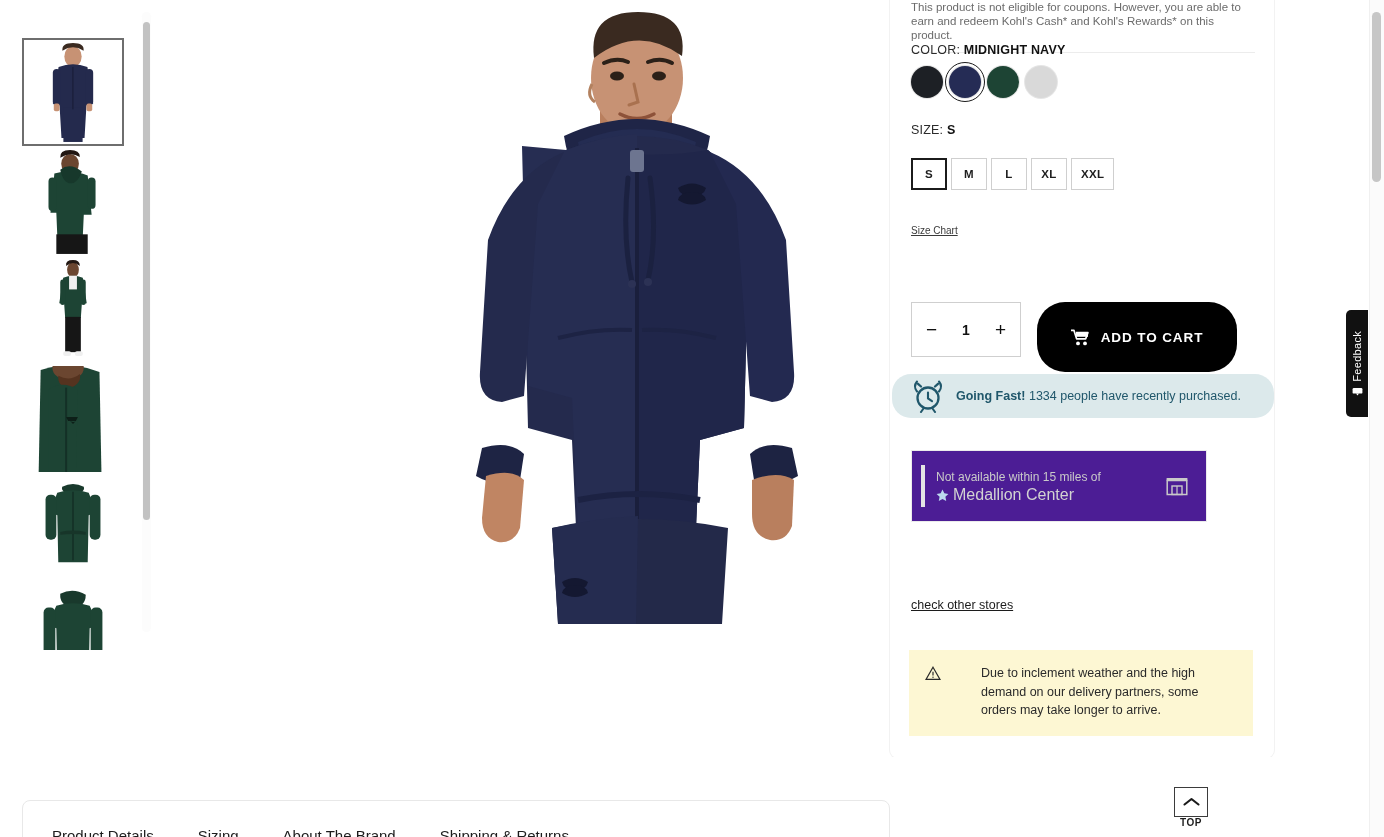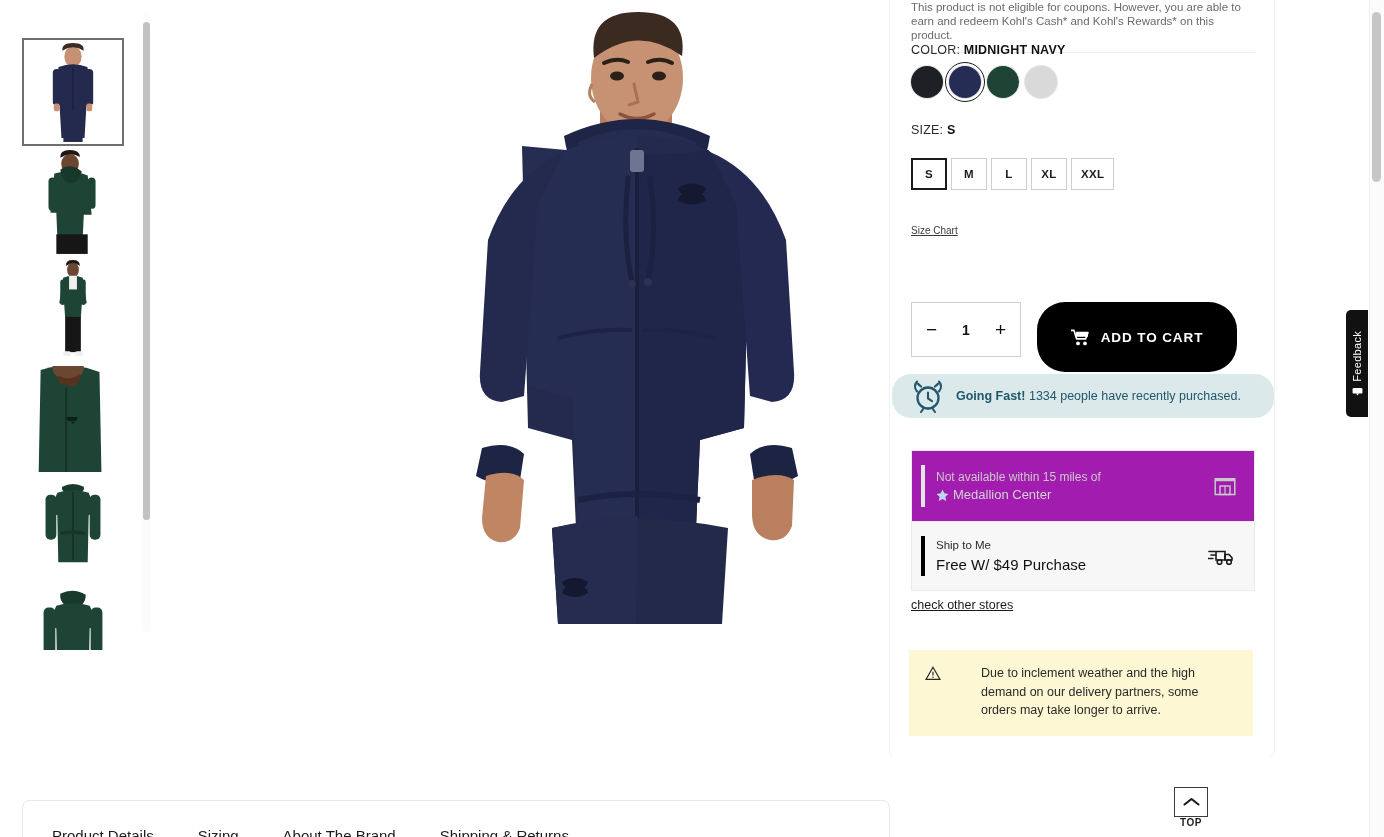--- a/index.html
+++ b/index.html
@@ -153,23 +153,23 @@
     width: 382px; height: 44px;
     background: #dce9eb;
     display: flex; align-items: center; gap: 10px;
     padding: 0 18px;
     font-size: 12.5px; color: #20576b; border-radius: 19px;
   }
   #going-fast b { font-weight: 700; }
 
   #fulfillment-card {
     position: absolute; left: 21px; top: 470px;
-    width: 344px;
+    width: 296px;
     border: 1px solid #ebebeb;
-    background: #a21caf;
+    background: #4c1d95;
   }
   .fulfill-row {
     position: relative;
     display: flex; align-items: center;
     padding: 16px 18px 16px 24px;
     min-height: 67px;
     cursor: pointer;
   }
   .fulfill-row .bar {
     position: absolute; left: 9px; top: 14px;
@@ -178,21 +178,21 @@
   }
   #row-pickup { height: 70px; }
   #row-ship {
     background: #f7f7f7;
     border-top: 1px solid #ebebeb;
     height: 69px;
   }
   #row-ship .bar { background: #000; }
   .fulfill-text { flex: 1; }
   #pickup-line1 { font-size: 12px; color: #c9c9c9; line-height: 18px; }
-  #pickup-line2 { font-size: 13px; color: #d2d2d2; line-height: 18px; display: flex; align-items: center; gap: 4px; }
+  #pickup-line2 { font-size: 16px; color: #d2d2d2; line-height: 18px; display: flex; align-items: center; gap: 4px; }
   #ship-line1 { font-size: 11.5px; color: #2c2c2c; line-height: 17px; }
   #ship-line2 { font-size: 15px; color: #111; line-height: 22px; }
 
   #check-other-stores {
     position: absolute; left: 21px; top: 618px;
     font-size: 12.5px; color: #1c1c1c;
     text-decoration: underline; cursor: pointer; font-weight: 400;
   }
 
   #weather-notice {
@@ -505,34 +505,20 @@
         </div>
       </div>
       <svg width="22" height="20" viewBox="0 0 22 20">
         <rect x="1.2" y="4.5" width="19.6" height="14" stroke="#c9c9c9" stroke-width="1.5" fill="none"></rect>
         <rect x="0.6" y="2" width="20.8" height="2.6" fill="#c9c9c9"></rect>
         <rect x="6" y="10" width="10" height="8.5" stroke="#c9c9c9" stroke-width="1.4" fill="none"></rect>
         <path d="M11 10v8.5" stroke="#c9c9c9" stroke-width="1.2"></path>
       </svg>
     </div>
 
-    <div class="fulfill-row" id="row-ship">
-      <span class="bar"></span>
-      <div class="fulfill-text">
-        <div id="ship-line1">Ship to Me</div>
-        <div id="ship-line2">Free W/ $49 Purchase</div>
-      </div>
-      <svg width="28" height="22" viewBox="0 0 28 22">
-        <path d="M8 6.5h9v8.5H8z" stroke="#1a1a1a" stroke-width="1.6" fill="none"></path>
-        <path d="M17 9.5h4l3 3.2v2.3h-7z" stroke="#1a1a1a" stroke-width="1.6" fill="none"></path>
-        <circle cx="11.5" cy="17" r="2.3" stroke="#1a1a1a" stroke-width="1.6" fill="none"></circle>
-        <circle cx="21" cy="17" r="2.3" stroke="#1a1a1a" stroke-width="1.6" fill="none"></circle>
-        <path d="M1 6.5h6M3 10h4M0 13.5h5" stroke="#1a1a1a" stroke-width="1.6" stroke-linecap="round"></path>
-      </svg>
-    </div>
 
   </div>
 
   <div id="check-other-stores">check other stores</div>
 
   <div id="weather-notice" style="background: rgb(253, 247, 211); gap: 40px;">
     <svg width="16" height="15" viewBox="0 0 16 15" style="flex:0 0 auto;margin-top:2px">
       <path d="M8 1.3 15 13.4H1z" stroke="#2a2a2a" stroke-width="1.2" fill="none"></path>
       <path d="M8 5.8v3.6" stroke="#2a2a2a" stroke-width="1.2"></path>
       <circle cx="8" cy="11.3" r="0.7" fill="#2a2a2a"></circle>

